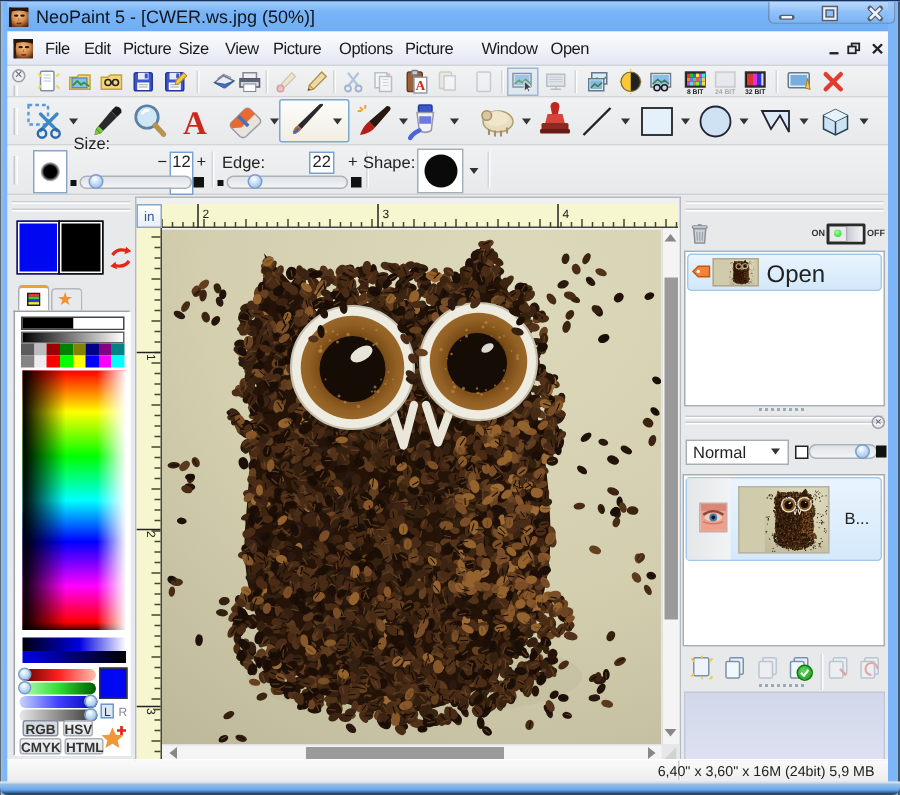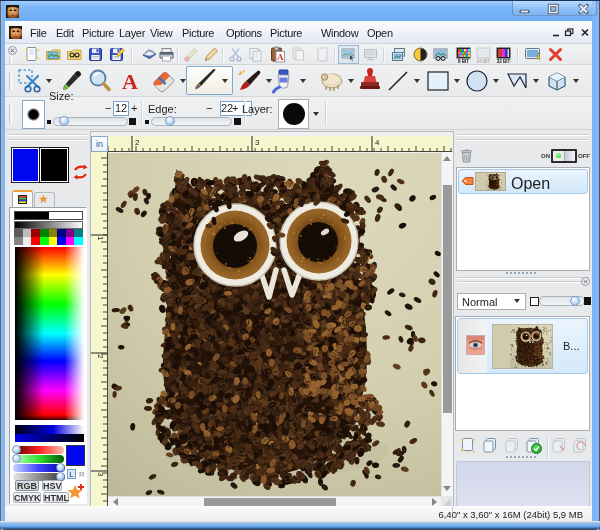--- a/index.html
+++ b/index.html
@@ -36,20 +36,21 @@
       </radialGradient>
       <rect width="13" height="13" fill="#3a1c0c"></rect>
       <rect width="13" height="13" fill="url(#fc)"></rect>
       <path d="M0 0 h13 v3.2 q-6.5 -2.4 -13 0 Z" fill="#23150c"></path>
       <path d="M0 0 v13 h2 q-1 -6.5 0 -13 Z" fill="#2a190e"></path>
       <ellipse cx="4.8" cy="5.4" rx="1.5" ry="0.8" fill="#2a1206"></ellipse>
       <ellipse cx="9" cy="5.4" rx="1.5" ry="0.8" fill="#2a1206"></ellipse>
       <path d="M6.6 6.5 l0.4 2.2 -0.8 0 Z" fill="#a05828"></path>
       <path d="M5.2 10.2 q1.5 1 3 0" stroke="#7a2818" stroke-width="1" fill="none"></path>
     </svg>
+<div class="abs" style="left:24px;top:4px;font-size:12px;color:#101418">NeoPaint 5 - [CWER.ws.jpg (50%)]</div>
 <div class="abs" style="left:512px;top:1px;width:85px;height:15px;background:linear-gradient(rgba(255,255,255,0.28),rgba(255,255,255,0.06));border:1px solid rgba(80,100,130,0.5);border-top:none;border-radius:0 0 4px 4px"></div>
 <svg class="abs" style="left:512px;top:2px" width="85" height="14" viewBox="0 0 85 14">
       <g stroke="#55616e" fill="none" stroke-width="3.4" stroke-linecap="round">
         <path d="M9 9.5 h7"></path>
         <rect x="37.5" y="3.5" width="7.5" height="7"></rect>
         <path d="M68 3.5 l7 7 M75 3.5 l-7 7"></path>
       </g>
       <g stroke="#eef3f9" fill="none" stroke-width="1.6">
         <path d="M9 9.5 h7"></path>
         <rect x="37.5" y="3.5" width="7.5" height="7" stroke-width="1.4"></rect>
@@ -69,21 +70,21 @@
       <path d="M0 0 h13 v3.2 q-6.5 -2.4 -13 0 Z" fill="#23150c"></path>
       <path d="M0 0 v13 h2 q-1 -6.5 0 -13 Z" fill="#2a190e"></path>
       <ellipse cx="4.8" cy="5.4" rx="1.5" ry="0.8" fill="#2a1206"></ellipse>
       <ellipse cx="9" cy="5.4" rx="1.5" ry="0.8" fill="#2a1206"></ellipse>
       <path d="M6.6 6.5 l0.4 2.2 -0.8 0 Z" fill="#a05828"></path>
       <path d="M5.2 10.2 q1.5 1 3 0" stroke="#7a2818" stroke-width="1" fill="none"></path>
     </svg>
 <div class="abs menu" style="left:30px;top:27px">File</div>
 <div class="abs menu" style="left:56px;top:27px">Edit</div>
 <div class="abs menu" style="left:82px;top:27px">Picture</div>
-<div class="abs menu" style="left:119px;top:27px">Layer</div>
+<div class="abs menu" style="left:119px;top:27px">Size</div>
 <div class="abs menu" style="left:150px;top:27px">View</div>
 <div class="abs menu" style="left:182px;top:27px">Picture</div>
 <div class="abs menu" style="left:226px;top:27px">Options</div>
 <div class="abs menu" style="left:270px;top:27px">Picture</div>
 <div class="abs menu" style="left:321px;top:27px">Window</div>
 <div class="abs menu" style="left:367px;top:27px">Open</div>
 <svg class="abs" style="left:550px;top:28px" width="42" height="10" viewBox="0 0 42 10">
       <g stroke="#222" fill="none">
         <path d="M3 7.5h6" stroke-width="1.6"></path>
         <rect x="17.8" y="1" width="5" height="4.5" stroke-width="1.2"></rect>
@@ -345,37 +346,37 @@
       <path d="M6.5 16.5 L9 19 Q7 22 3.5 22.5 Q2.5 19 6.5 16.5 Z" fill="#b86a2a"></path>
       <path d="M4 21.5 q2 -1 3 -3" stroke="#3a66c8" stroke-width="1.6" fill="none"></path>
     </svg>
 <div class="darr" style="left:222px;top:79px"></div>
 <div class="abs" style="left:5px;top:97px;width:587px;height:33px;background:linear-gradient(#f0f1f2,#e8e9ea);border-bottom:1px solid #cfd1d3"></div>
 <div class="grip" style="left:9px;top:104px;height:19px"></div>
 <div class="abs vbox" style="left:22px;top:100px;width:23px;height:29px;border-color:#8ba6c2"></div>
 <div class="abs" style="left:27px;top:108px;width:13px;height:13px;border-radius:7px;background:radial-gradient(circle,#000 45%,rgba(0,0,0,0) 75%)"></div>
 <div class="abs num" style="left:49px;top:90px">Size:</div>
 <div class="abs num" style="left:105px;top:102px">−</div>
-<div class="abs vbox num" style="left:113px;top:101px;width:16px;height:15px;border-color:#7aa0cc;text-align:center;line-height:13px">12</div>
+<div class="abs vbox num" style="left:113px;top:101px;width:16px;height:29px;border-color:#7aa0cc;text-align:center;line-height:13px">12</div>
 <div class="abs num" style="left:131px;top:102px">+</div>
 <div class="sq" style="left:47px;top:120px;width:4px;height:4px"></div>
 <div class="pill" style="left:53px;top:117px;width:75px"></div>
 <div class="ball" style="left:59px;top:116px"></div>
 <div class="sq" style="left:129px;top:118px;width:7px;height:7px"></div>
 <div class="sep2" style="left:141px;top:101px"></div>
 <div class="abs num" style="left:148px;top:103px">Edge:</div>
 <div class="abs num" style="left:206px;top:102px">−</div>
-<div class="abs vbox num" style="left:220px;top:101px;width:32px;height:15px;border-color:#7aa0cc;line-height:13px">22</div>
+<div class="abs vbox num" style="left:206px;top:101px;width:17px;height:15px;border-color:#7aa0cc;text-align:center;line-height:13px">22</div>
 <div class="abs num" style="left:232px;top:102px">+</div>
 <div class="sq" style="left:145px;top:120px;width:4px;height:4px"></div>
 <div class="pill" style="left:151px;top:117px;width:81px"></div>
 <div class="ball" style="left:165px;top:116px"></div>
 <div class="sq" style="left:234px;top:118px;width:7px;height:7px"></div>
 <div class="sep2" style="left:244px;top:101px"></div>
-<div class="abs num" style="left:242px;top:103px">Layer:</div>
+<div class="abs num" style="left:242px;top:103px">Shape:</div>
 <div class="abs vbox" style="left:278px;top:99px;width:31px;height:30px"></div>
 <div class="abs" style="left:283px;top:103px;width:22px;height:22px;border-radius:11px;background:#0a0a0a"></div>
 <div class="darr" style="left:313px;top:112px"></div>
 <div class="sep2" style="left:325px;top:101px"></div>
 <div class="abs" style="left:5px;top:130px;width:587px;height:377px;background:#e8e9ea"></div>
 <div class="abs" style="left:8px;top:134px;width:79px;height:2px;border-top:1px solid #c9cdd2;border-bottom:1px solid #fff"></div>
 <div class="abs" style="left:8px;top:139px;width:79px;height:2px;border-top:1px solid #c9cdd2;border-bottom:1px solid #fff"></div>
 <div class="abs" style="left:11px;top:147px;width:29px;height:36px;background:#0008f2;border:1px solid #223;box-shadow:inset 0 0 0 1px #fff"></div>
 <div class="abs" style="left:39px;top:147px;width:30px;height:36px;background:#000;border:1px solid #111;box-shadow:inset 0 0 0 1px #fff"></div>
 <svg class="abs" style="left:73px;top:164px" width="15" height="16" viewBox="0 0 15 16">

